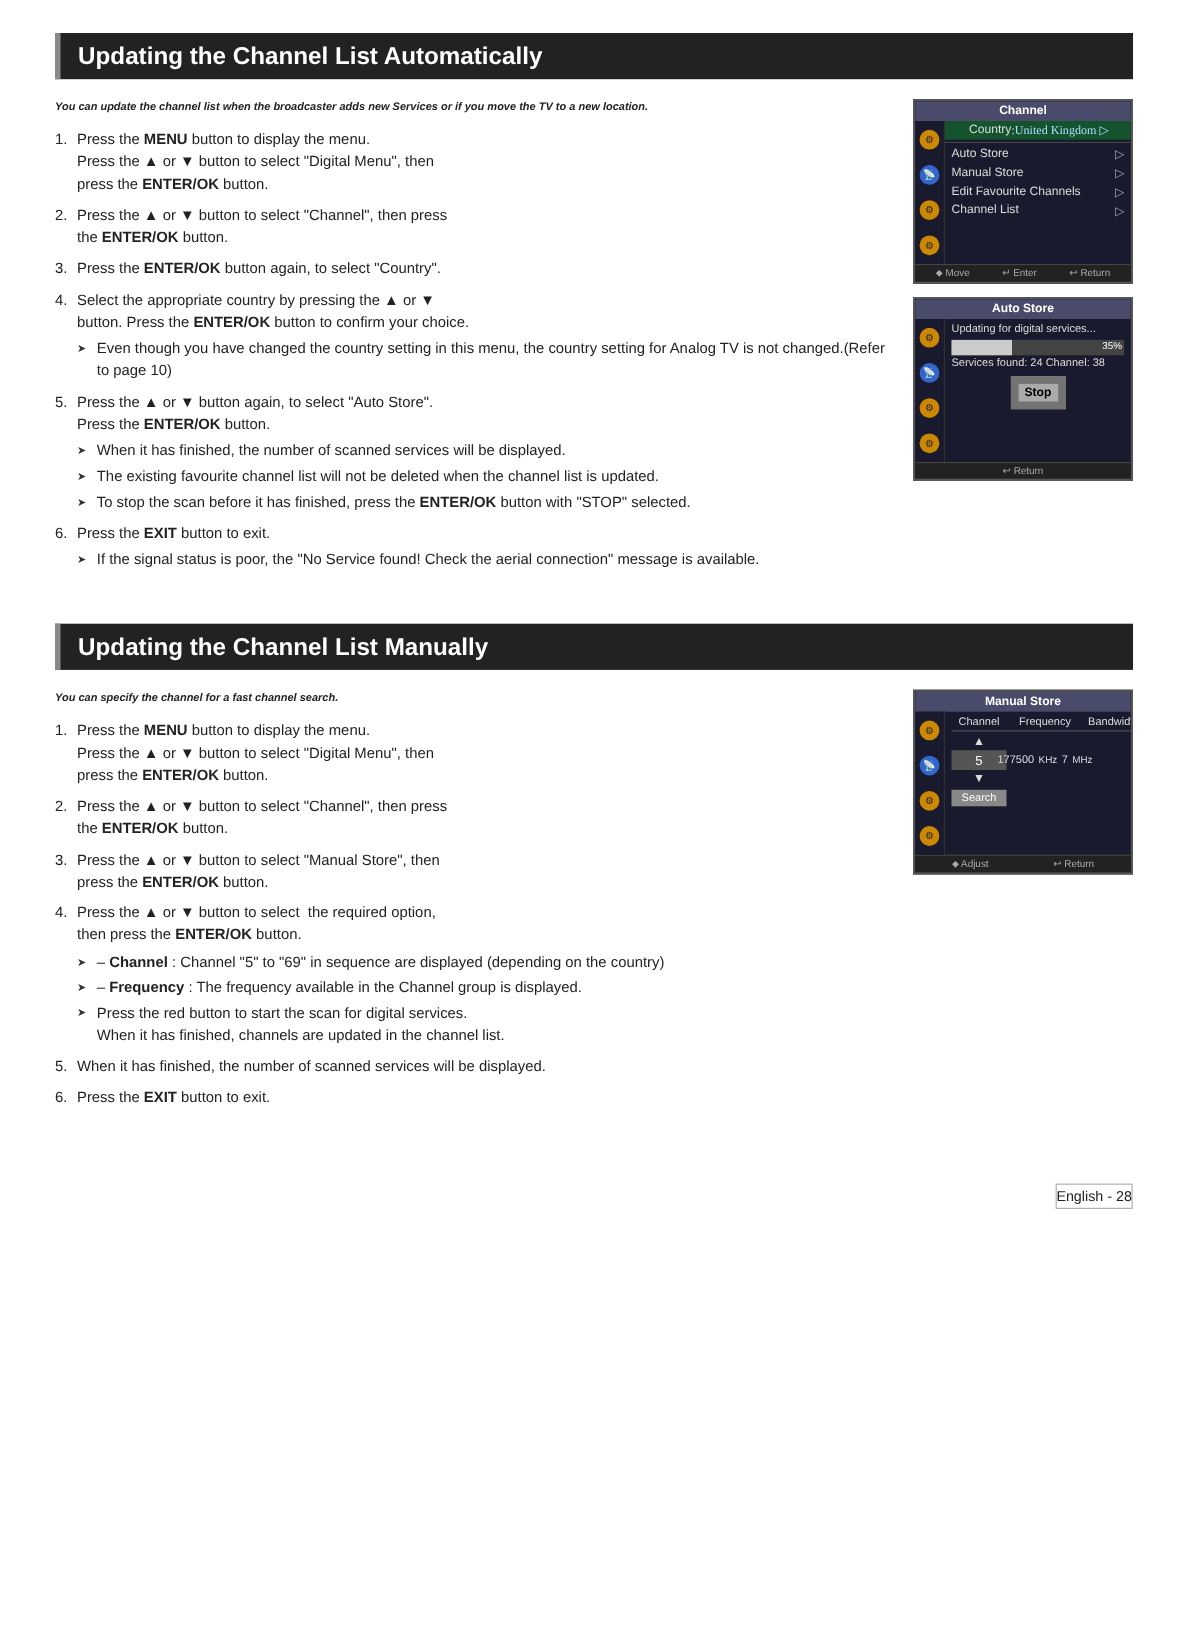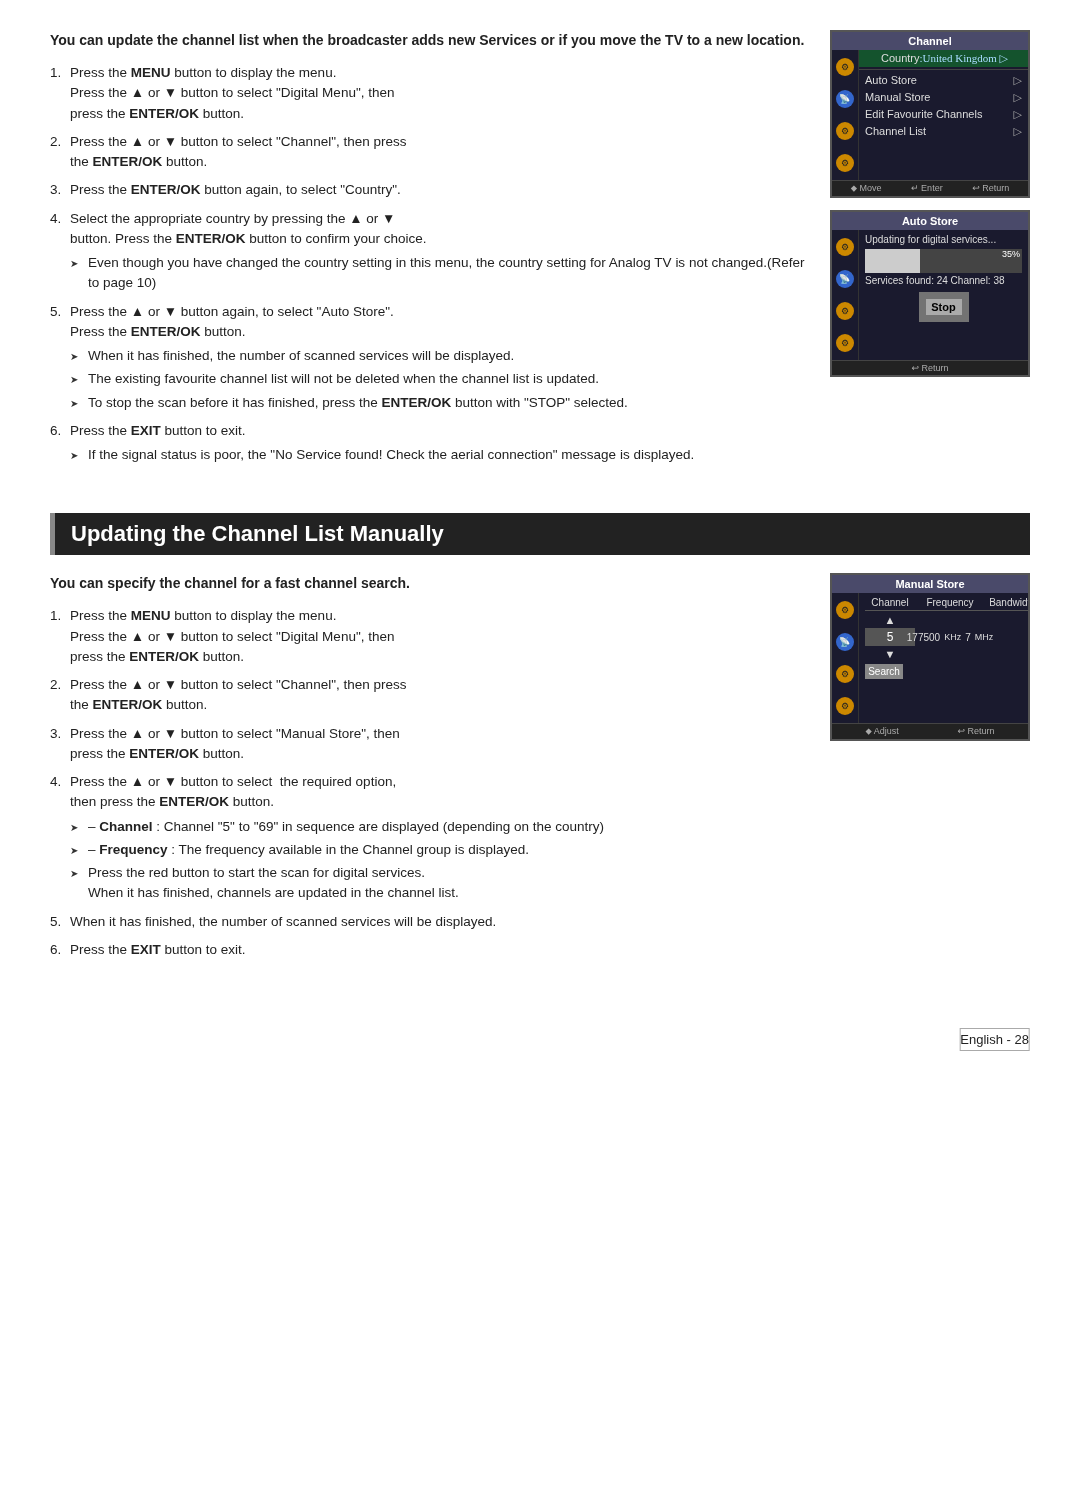--- a/index.html
+++ b/index.html
@@ -51,23 +51,24 @@
       border-radius: 50%;
       display: flex;
       align-items: center;
       justify-content: center;
       font-size: 9px;
     }
 
     
     .intro-bold {
       font-weight: bold;
-      font-size: 14px;
+      font-size: 10px;
       margin-bottom: 12px;
       line-height: 1.5;
+      font-style: italic;
     }
 
     .step-list {
       list-style: none;
       padding: 0;
     }
 
     .step-list > li {
       margin-bottom: 8px;
       padding-left: 20px;
@@ -165,20 +166,23 @@
     .divider-line {
       height: 1px;
       background: #444;
       margin: 2px 0;
     }
   </style>
 </head>
 <body>
 
 <div class="section-block">
+  <div class="section-heading">
+    <span>Updating the Channel List Automatically</span>
+  </div>
 
   <div class="content-row">
     <div class="content-text">
       <p class="intro-bold">You can update the channel list when the broadcaster adds new Services or if you move the TV to a new location.</p>
 
       <ol class="step-list">
         <li>
           <span class="step-num">1.</span>
           Press the <b>MENU</b> button to display the menu.<br>
           Press the ▲ or ▼ button to select "Digital Menu", then<br>
@@ -208,21 +212,21 @@
           <ul class="sub-list">
             <li>When it has finished, the number of scanned services will be displayed.</li>
             <li>The existing favourite channel list will not be deleted when the channel list is updated.</li>
             <li>To stop the scan before it has finished, press the <b>ENTER/OK</b> button with "STOP" selected.</li>
           </ul>
         </li>
         <li>
           <span class="step-num">6.</span>
           Press the <b>EXIT</b> button to exit.
           <ul class="sub-list">
-            <li>If the signal status is poor, the "No Service found! Check the aerial connection" message is displayed.</li>
+            <li>If the signal status is poor, the "No Service found! Check the aerial connection" message is available.</li>
           </ul>
         </li>
       </ol>
     </div>
 
     <div class="screenshot-panel">
 
       <div class="tv-wrapper" style="margin-bottom:12px;">
         <div style="background:#4a4a6a; text-align:center; padding:3px; color:#fff; font-size:11px; font-weight:bold;">Channel</div>
         <div class="tv-row-layout">
@@ -267,21 +271,21 @@
         <div style="background:#4a4a6a; text-align:center; padding:3px; color:#fff; font-size:11px; font-weight:bold;">Auto Store</div>
         <div class="tv-row-layout">
           <div class="side-icons-col">
             <div class="tv-icon-circle" style="background:#cc8800;">⚙</div>
             <div class="tv-icon-circle" style="background:#3366cc;">📡</div>
             <div class="tv-icon-circle" style="background:#cc8800;">⚙</div>
             <div class="tv-icon-circle" style="background:#cc8800;">⚙</div>
           </div>
           <div class="tv-content-col" style="padding:4px 6px;">
             <div style="color:#ddd; font-size:10px; margin-bottom:4px;">Updating for digital services...</div>
-            <div style="position:relative; background:#444; height:24px; margin-bottom:2px;">
+            <div style="position:relative; background:#444; height:14px; margin-bottom:2px;">
               <div style="background:#ccc; height:100%; width:35%;"></div>
               <span style="position:absolute; right:2px; top:0; font-size:9px; color:#fff; line-height:10px;">35%</span>
             </div>
             <div style="color:#ddd; font-size:10px; margin-bottom:6px;">Services found: 24   Channel: 38</div>
             <div style="background:#aaa; color:#000; text-align:center; padding:2px 0; width:50px; margin:0 auto 4px; font-size:11px; font-weight:bold; border:7px solid #737373;">Stop</div>
           </div>
         </div>
         <div style="background:#222; display:flex; justify-content:center; padding:2px 4px; font-size:9px; color:#aaa; border-top:1px solid #444;">
           <span>↩ Return</span>
         </div>
@@ -368,21 +372,21 @@
                 <span style="font-size:9px;">KHz</span>
                 <span>7</span>
                 <span style="font-size:9px;">MHz</span>
               </span>
             </div>
 
             <div style="display:grid; grid-template-columns:50px 70px 55px; color:#ddd; font-size:11px; margin-bottom:4px;">
               <span style="text-align:center;">▼</span>
             </div>
 
-            <div style="background:#888; color:#fff; text-align:center; padding:2px 0; width:38px; font-size:10px; margin-bottom:4px;">Search</div>
+            <div style="background:#888; color:#fff; text-align:center; padding:2px 0; width:50px; font-size:10px; margin-bottom:4px;">Search</div>
           </div>
         </div>
         <div style="background:#222; display:flex; justify-content:space-around; padding:2px 4px; font-size:9px; color:#aaa; border-top:1px solid #444;">
           <span>⬥ Adjust</span>
           <span>↩ Return</span>
         </div>
       </div>
     </div>
   </div>
 </div>

